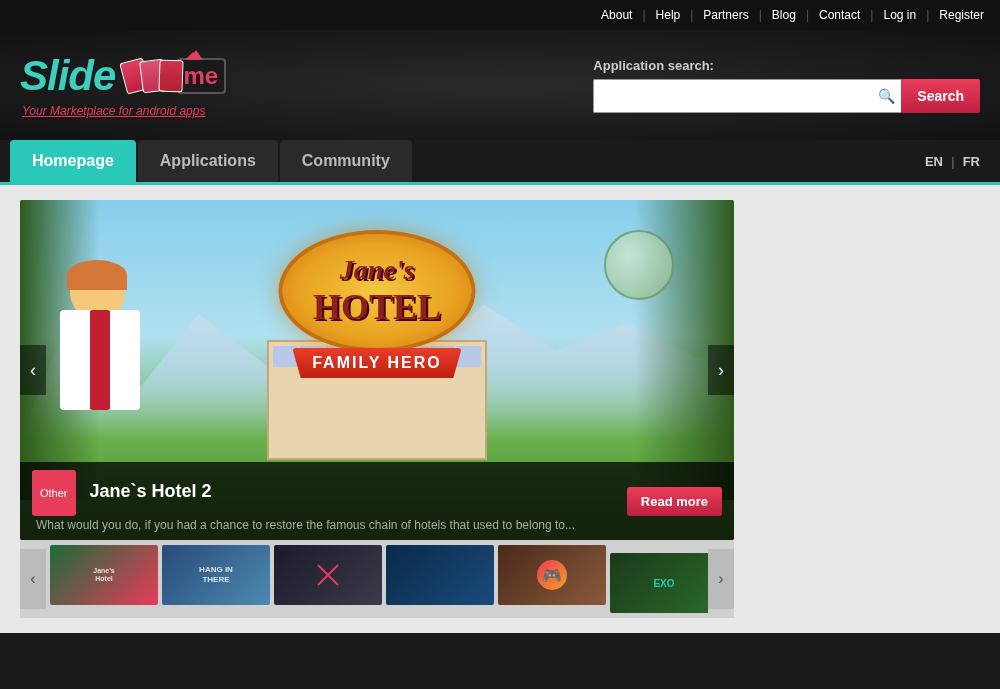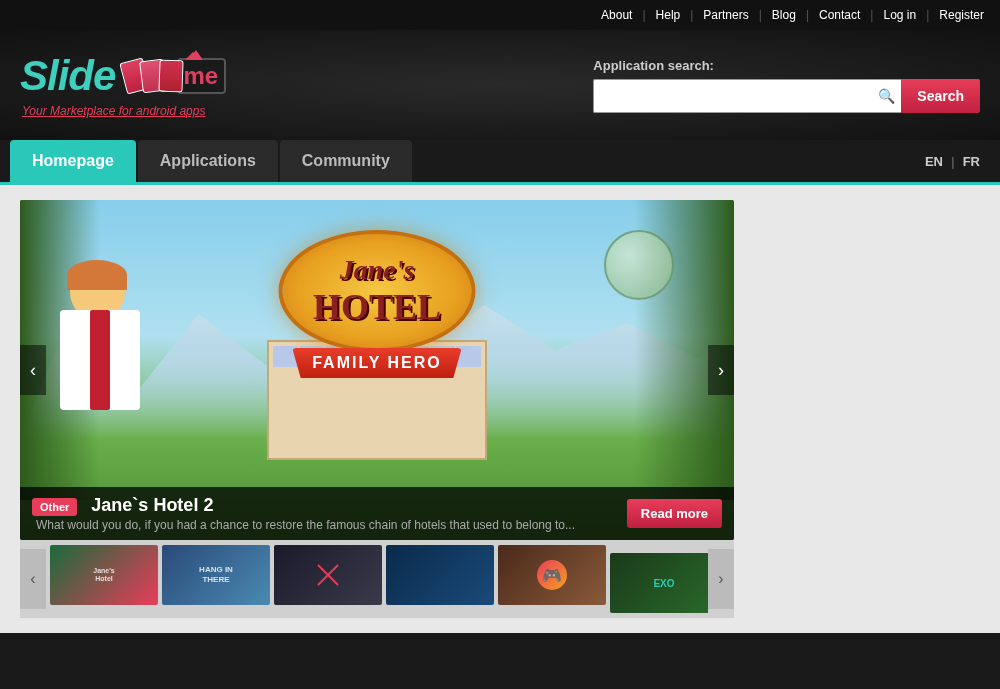--- a/index.html
+++ b/index.html
@@ -312,22 +312,22 @@
       background: rgba(0,0,0,0.75);
       padding: 8px 12px;
       display: flex;
       align-items: center;
       justify-content: space-between;
     }
     .banner-category-badge {
       background: #e83d5a;
       color: #fff;
       font-size: 11px;
-      font-weight: bold;
-      padding: 3px 8px;
+      font-weight: normal;
+      padding: 17px 8px;
       border-radius: 3px;
       margin-right: 8px;
     }
     .banner-title-text {
       font-size: 18px;
       font-weight: bold;
       color: #fff;
     }
     .banner-desc {
       font-size: 12px;

